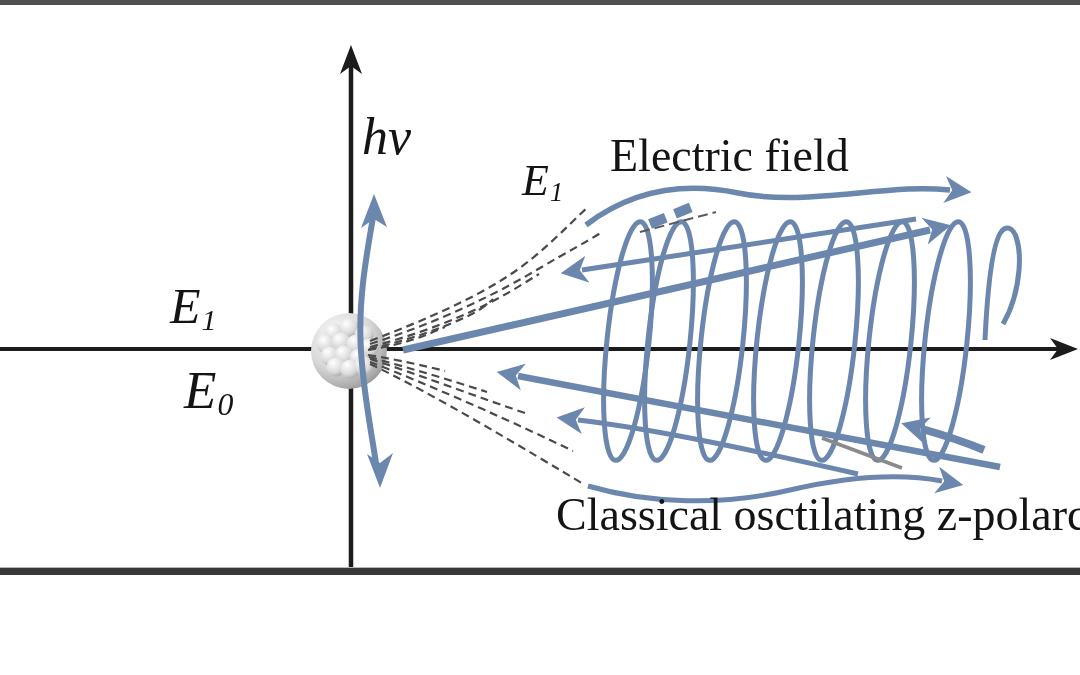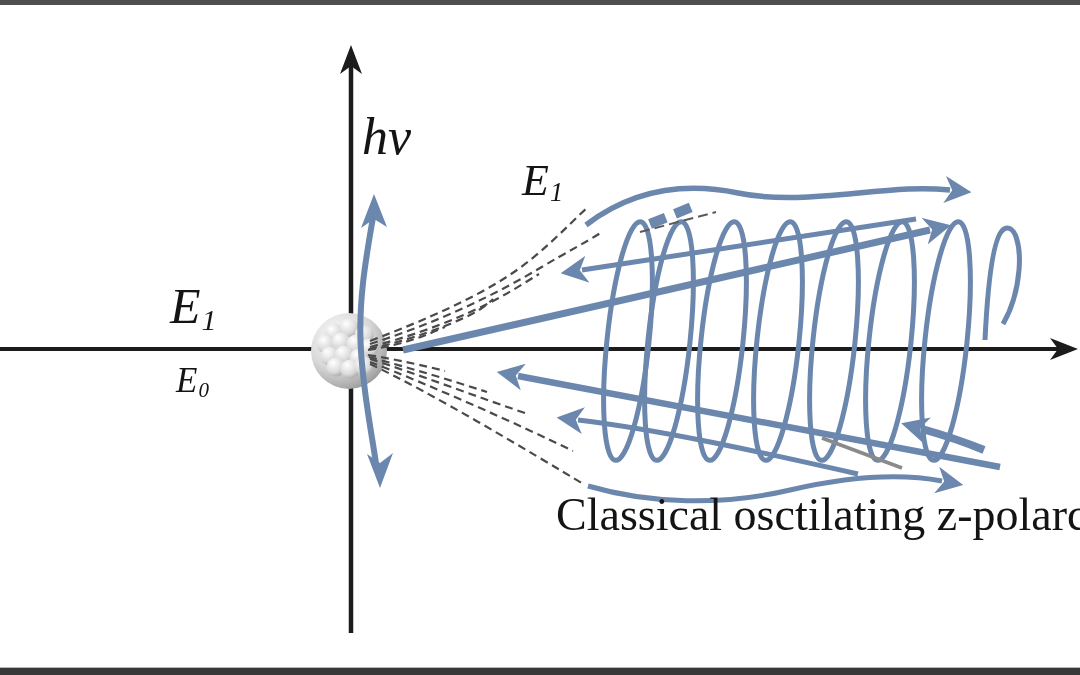--- a/index.html
+++ b/index.html
@@ -1,28 +1,28 @@
 <!DOCTYPE html>
 <html><head>
 <meta charset="utf-8">
 <style>
   html,body{margin:0;padding:0;background:#ffffff;}
-  .stage{position:absolute;left:0;top:0;width:1080px;height:675px;background:#ffffff;overflow:hidden;
+  .stage{position:absolute;left:0;top:0;width:1080px;height:575px;background:#ffffff;overflow:hidden;
          font-family:"Liberation Serif","DejaVu Serif",serif;}
   .bar{position:absolute;left:0;width:1080px;}
   .bar.top{top:0;height:5px;background:#4f4f4f;}
   .bar.bottom{bottom:0;height:8px;background:linear-gradient(#b9b9b9 0 1px,#383838 1px 100%);}
   svg.draw{position:absolute;left:0;top:0;}
   .lbl{position:absolute;color:#141414;white-space:nowrap;line-height:1.05;}
   .it{font-style:italic;}
   .up{font-style:normal;}
   .sub{font-size:0.6em;font-style:italic;position:relative;top:0.22em;margin-left:1px;}
   .photon{left:362px;top:110px;font-size:52px;font-style:italic;}
   .e1-left{left:170px;top:280px;font-size:50px;}
-  .e0-left{left:176px;top:363px;font-size:35px;}
+  .e0-left{left:184px;top:363px;font-size:53px;}
   .e1-mid{left:522px;top:158px;font-size:44px;}
   .efield{left:610px;top:132px;font-size:46px;}
   .equation{left:751px;top:270px;font-size:42px;}
   .equation .eq-sp{display:inline-block;width:9px;}
   .caption{left:556px;top:491px;font-size:46px;}
 </style>
 </head>
 <body>
 
 <div class="stage">
@@ -131,19 +131,20 @@
   </div>
 
   <div class="lbl e0-left">
     <span class="it">E</span><span class="sub">0</span>
   </div>
 
   <div class="lbl e1-mid">
     <span class="it">E</span><span class="sub">1</span>
   </div>
 
+  <div class="lbl efield">Electric field</div>
 
 
   <div class="lbl caption">Classical osctilating z-polarc field</div>
 
   <div class="bar top"></div>
   <div class="bar bottom"></div>
 </div>
 
 </body></html>

